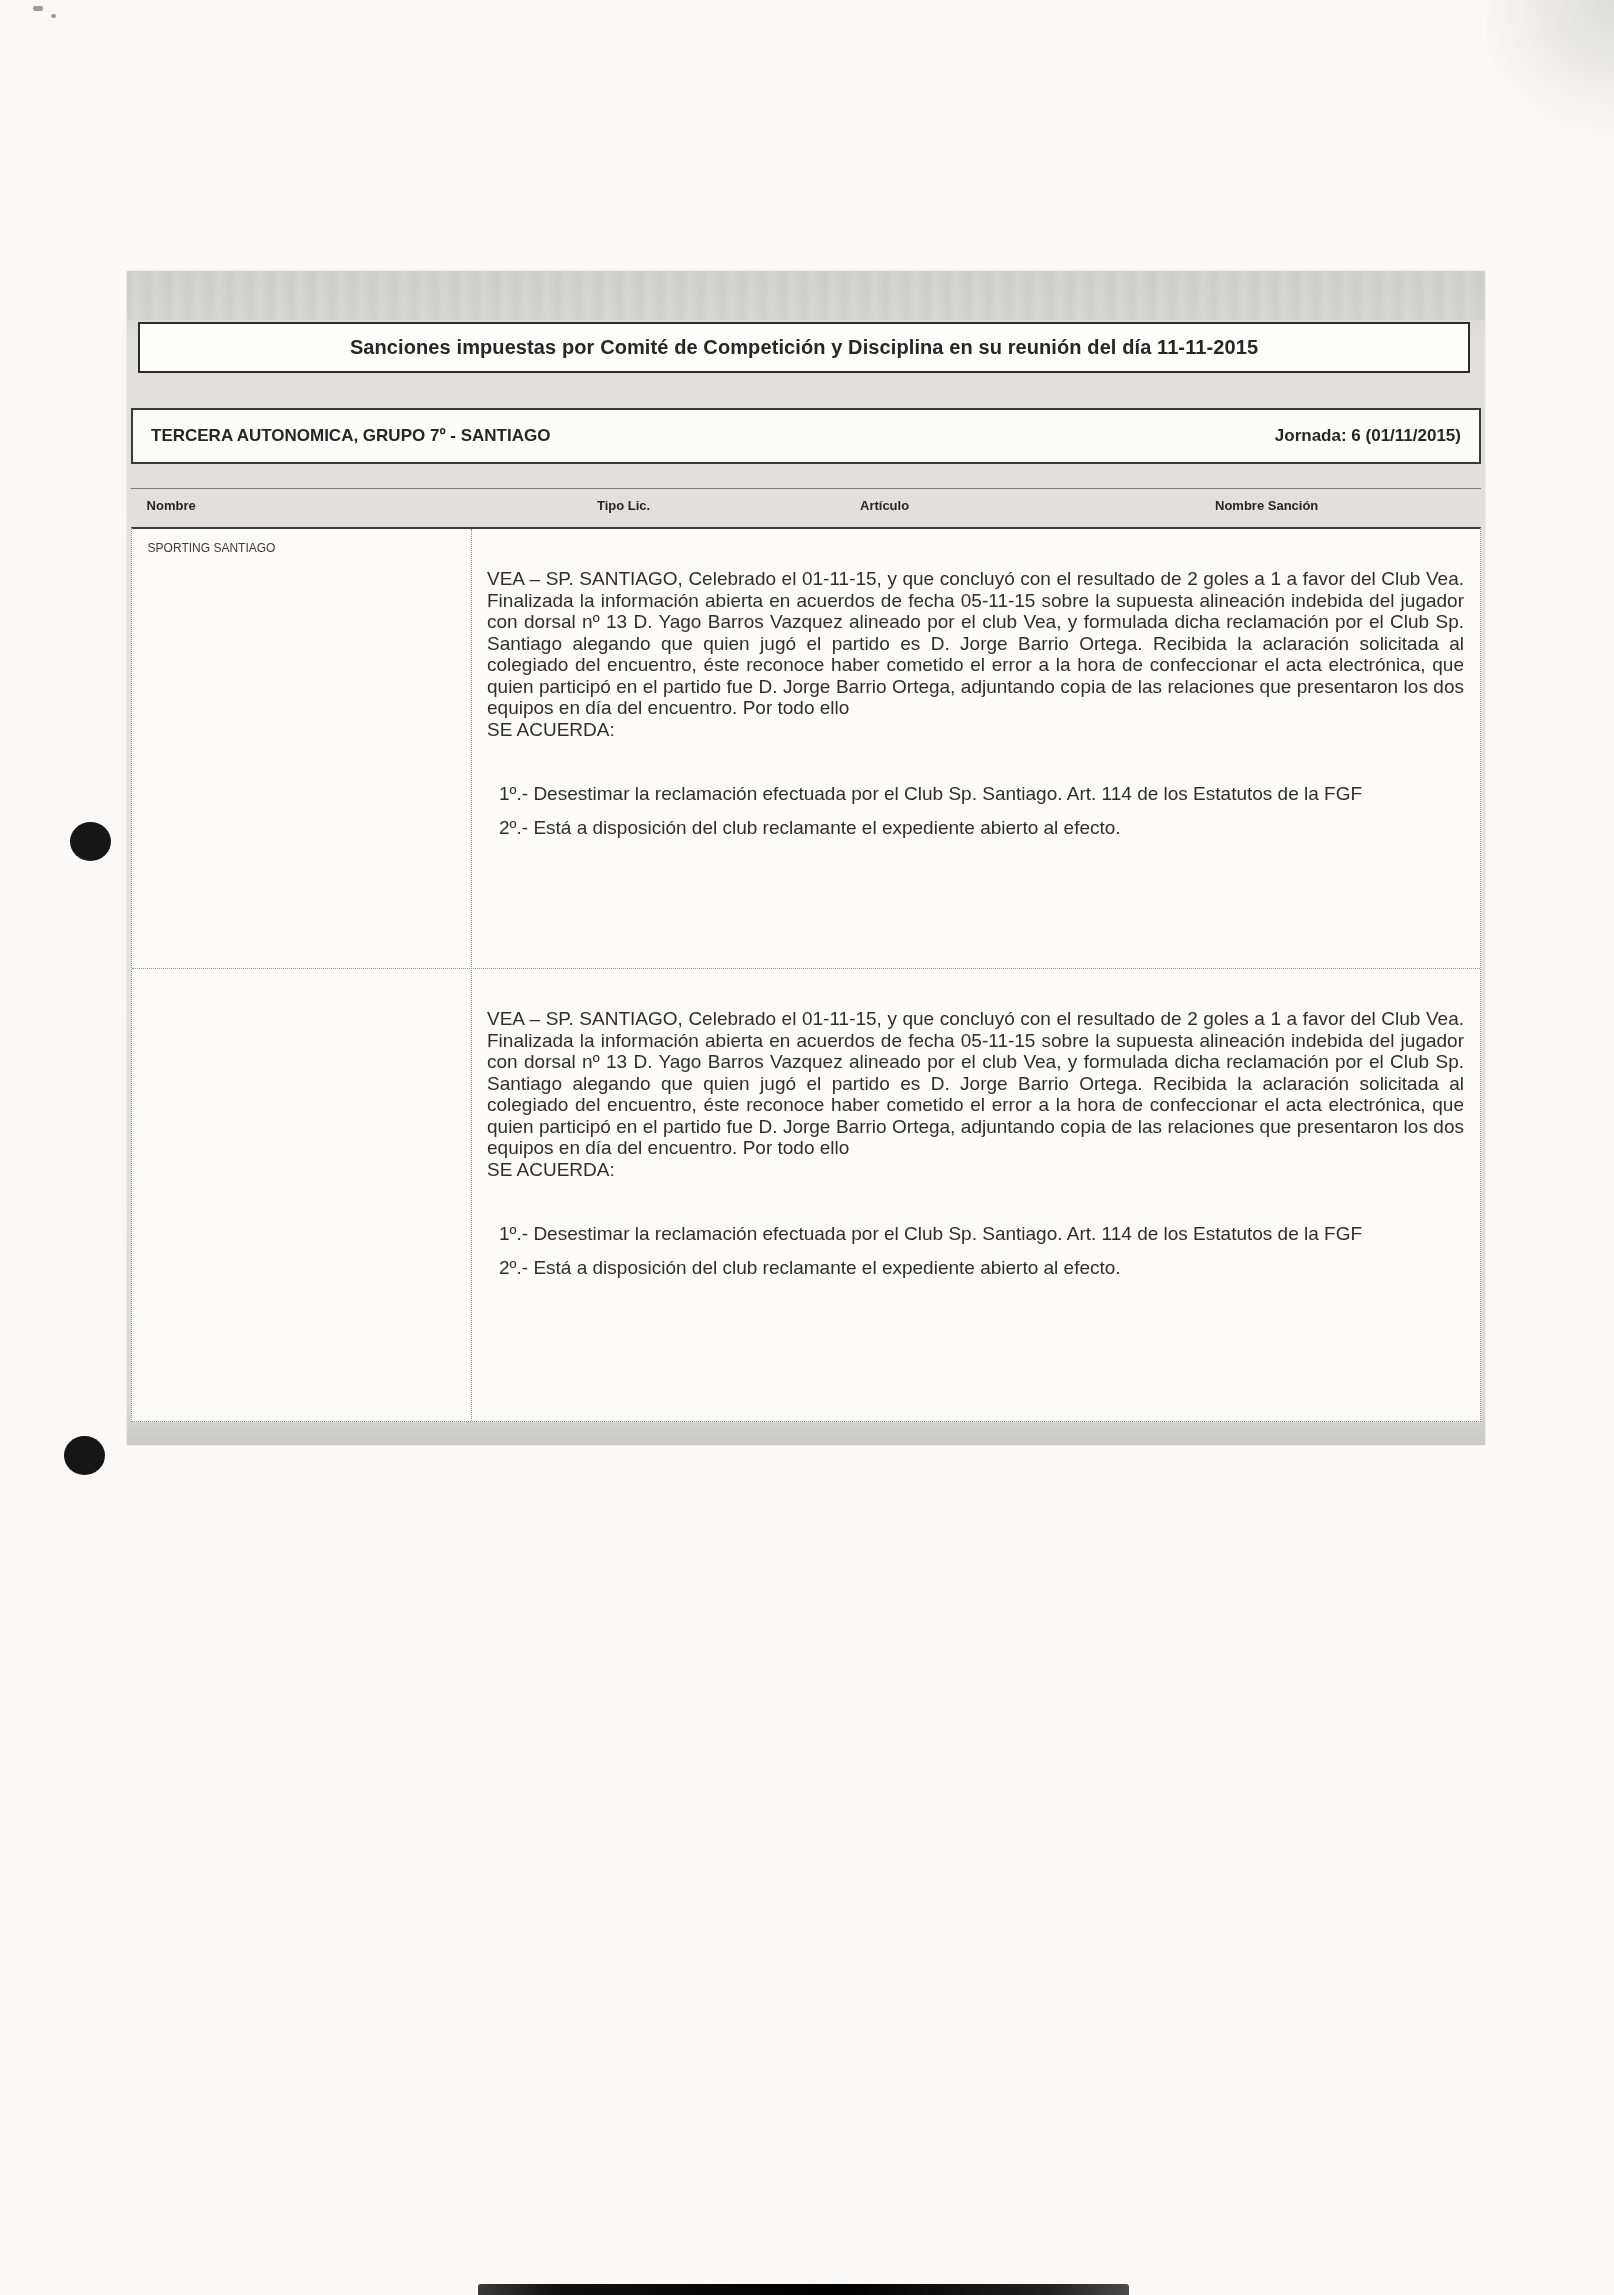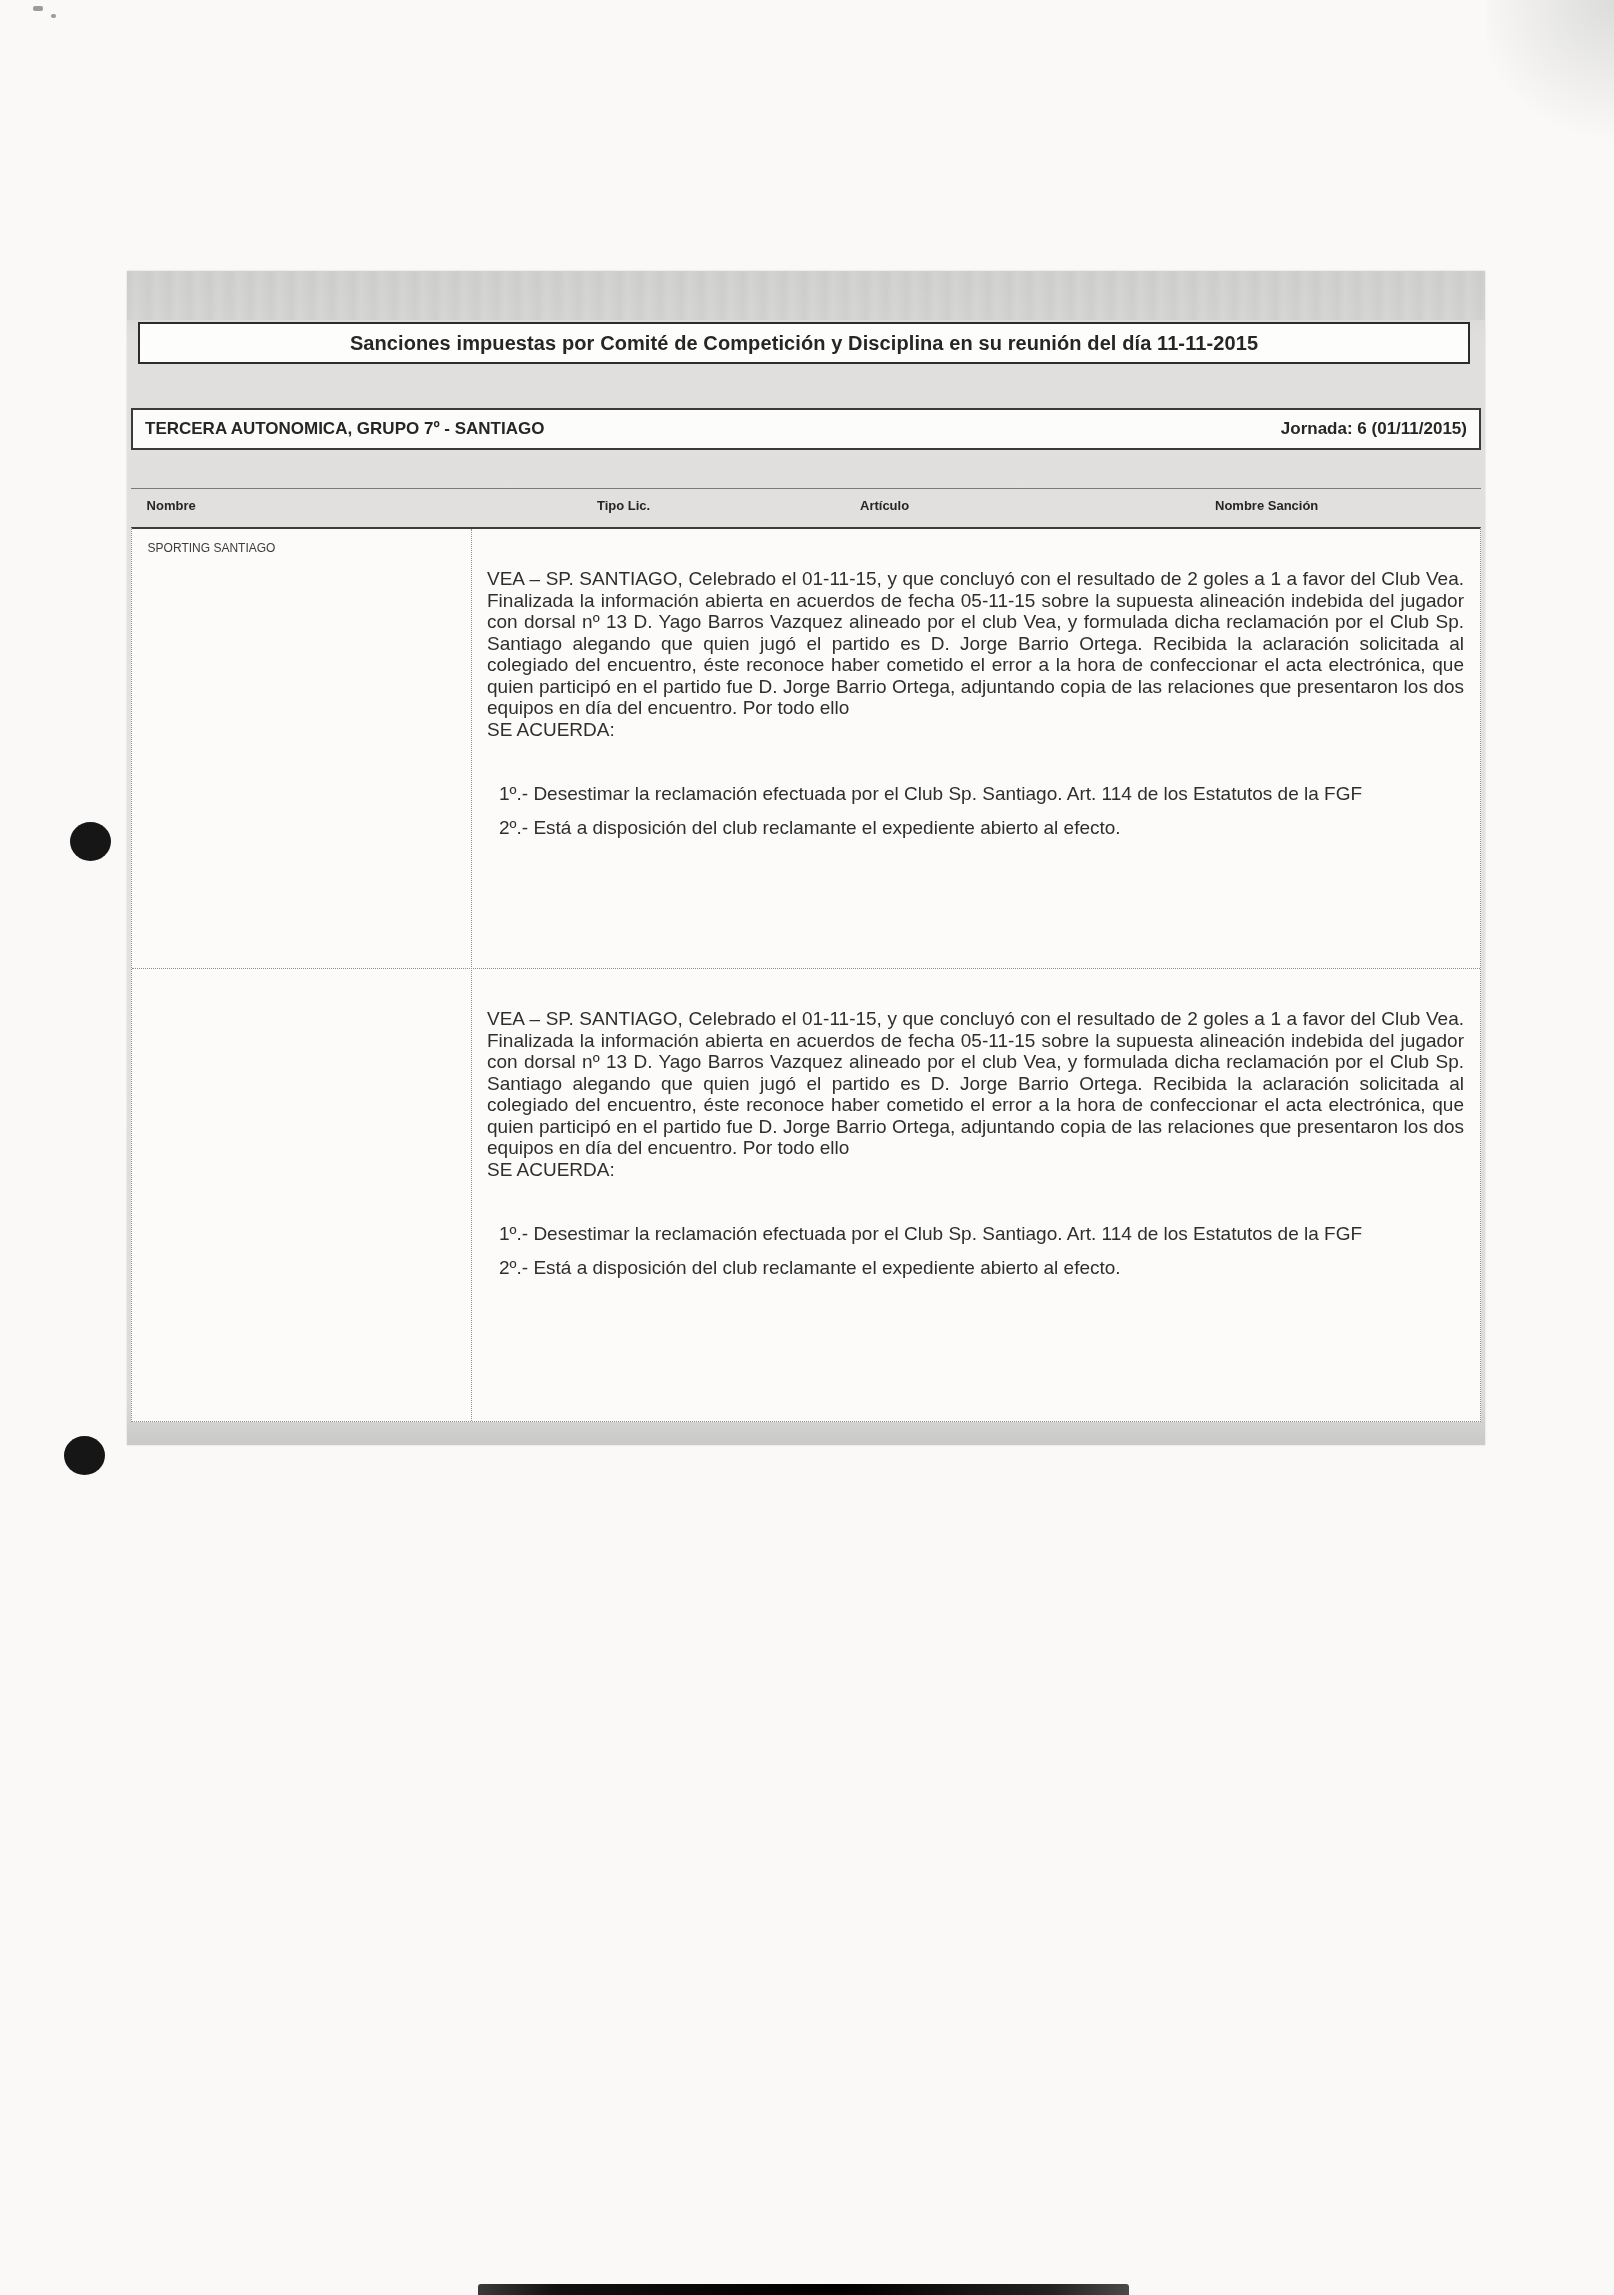--- a/index.html
+++ b/index.html
@@ -39,44 +39,44 @@
   .panel-top-strip {
     position: absolute;
     left: 0; top: 0;
     width: 100%; height: 49px;
     background: repeating-linear-gradient(90deg, #c7c7c5 0px, #d3d3d1 8.8px, #c9c9c7 20.5px);
     opacity: 0.6;
   }
   .title-box {
     position: absolute;
     left: 138px; top: 322px;
-    width: 1332px; height: 42px;
+    width: 1332px; height: 51px;
     background: #fdfdfc;
     border: 2.9px solid #2c2c2c;
     box-sizing: border-box;
     display: flex;
     align-items: center;
     justify-content: center;
   }
   .title-box .title-text {
     font-size: 20px;
     font-weight: bold;
     letter-spacing: 0.1px;
   }
   .subheader-bar {
     position: absolute;
     left: 131px; top: 408px;
-    width: 1350px; height: 42px;
+    width: 1350px; height: 56px;
     background: #fcfcfb;
     border: 2px solid #3a3a3a;
     box-sizing: border-box;
     display: flex;
     align-items: center;
     justify-content: space-between;
-    padding: 0 12px;
+    padding: 0 18px;
     font-size: 17px;
     font-weight: bold;
   }
   .col-header-row {
     position: absolute;
     left: 131px; top: 488px;
     width: 1350px; height: 39px;
     border-top: 1px solid #7a7a78;
     box-sizing: border-box;
     font-size: 13px;

